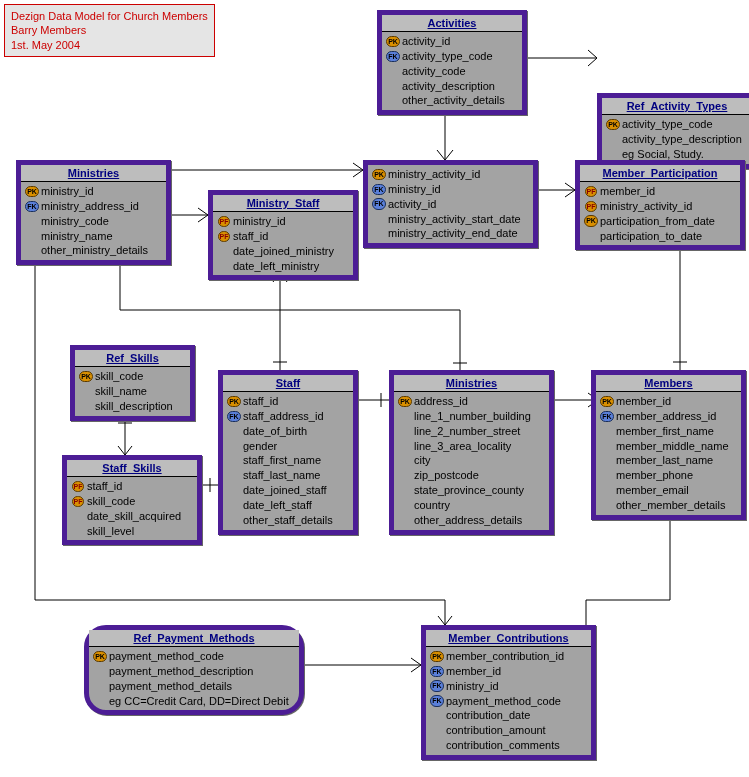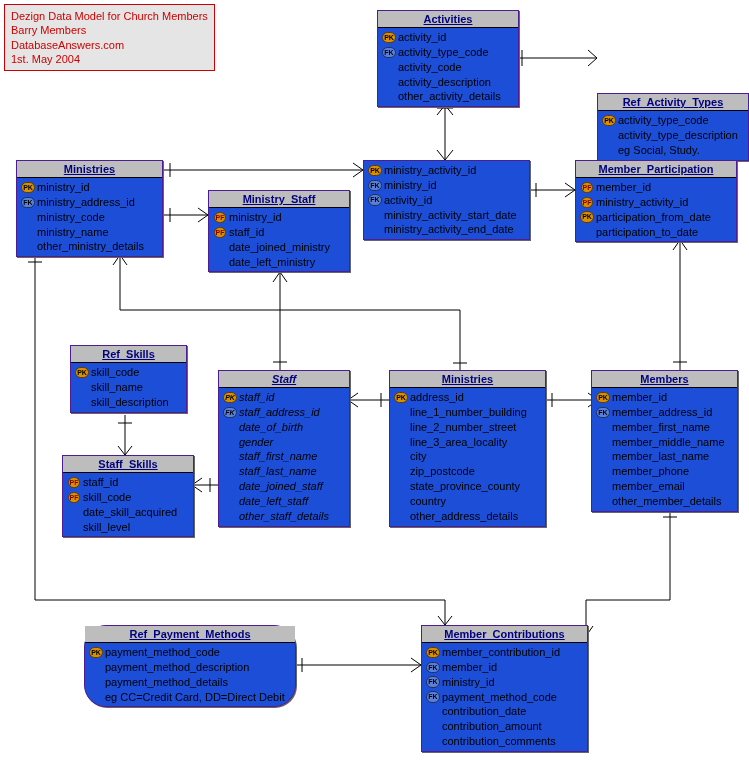--- a/index.html
+++ b/index.html
@@ -20,22 +20,22 @@
     position: absolute;
     border: 1px solid #c00;
     padding: 4px 6px;
     color: #c00;
     line-height: 1.3;
     background: #e5e5e5;
   }
   .title-box div { white-space: nowrap; }
   .entity {
     position: absolute;
-    border: 1px solid #4c1d95;
-    background: #1d4ed8;
+    border: 5px solid #4c1d95;
+    background: #a3a3a3;
     box-shadow: 1px 1px 0 #666;
   }
   .entity-header {
     background: #bdbdbd;
     border-bottom: 1px solid #000;
     text-align: center;
     font-weight: bold;
     color: #000080;
     text-decoration: underline;
     padding: 2px 6px;
@@ -168,21 +168,20 @@
     <line x1="663" y1="517" x2="677" y2="517"></line>
 
     <polyline points="35,255 35,600 445,600 445,625"></polyline>
     <polyline points="438,616 445,625 452,616"></polyline>
     <line x1="28" y1="262" x2="42" y2="262"></line>
   </svg>
 
   <div class="title-box" style="left:4px; top:4px;">
     <div>Dezign Data Model for Church Members</div>
     <div>Barry Members</div>
-    <div>DatabaseAnswers.com</div>
     <div>1st. May 2004</div>
   </div>
 
   <div id="entity-host">
       <div class="entity" style="left: 377px; top: 10px; width: 140px;">
         <div class="entity-header">Activities</div>
         <div class="entity-body">
           <div class="row">
             <span class="key pk"></span>
             <span class="col">activity_id</span>
@@ -323,21 +322,21 @@
           <div class="row">
             <span class="key "></span>
             <span class="col">skill_name</span>
           </div>
           <div class="row">
             <span class="key "></span>
             <span class="col">skill_description</span>
           </div>
         </div>
       </div>
-      <div class="entity" style="left: 218px; top: 370px; width: 130px; font-style: italic;">
+      <div class="entity" style="left: 218px; top: 370px; width: 130px;">
         <div class="entity-header">Staff</div>
         <div class="entity-body">
           <div class="row">
             <span class="key pk"></span>
             <span class="col">staff_id</span>
           </div>
           <div class="row">
             <span class="key fk"></span>
             <span class="col">staff_address_id</span>
           </div>

